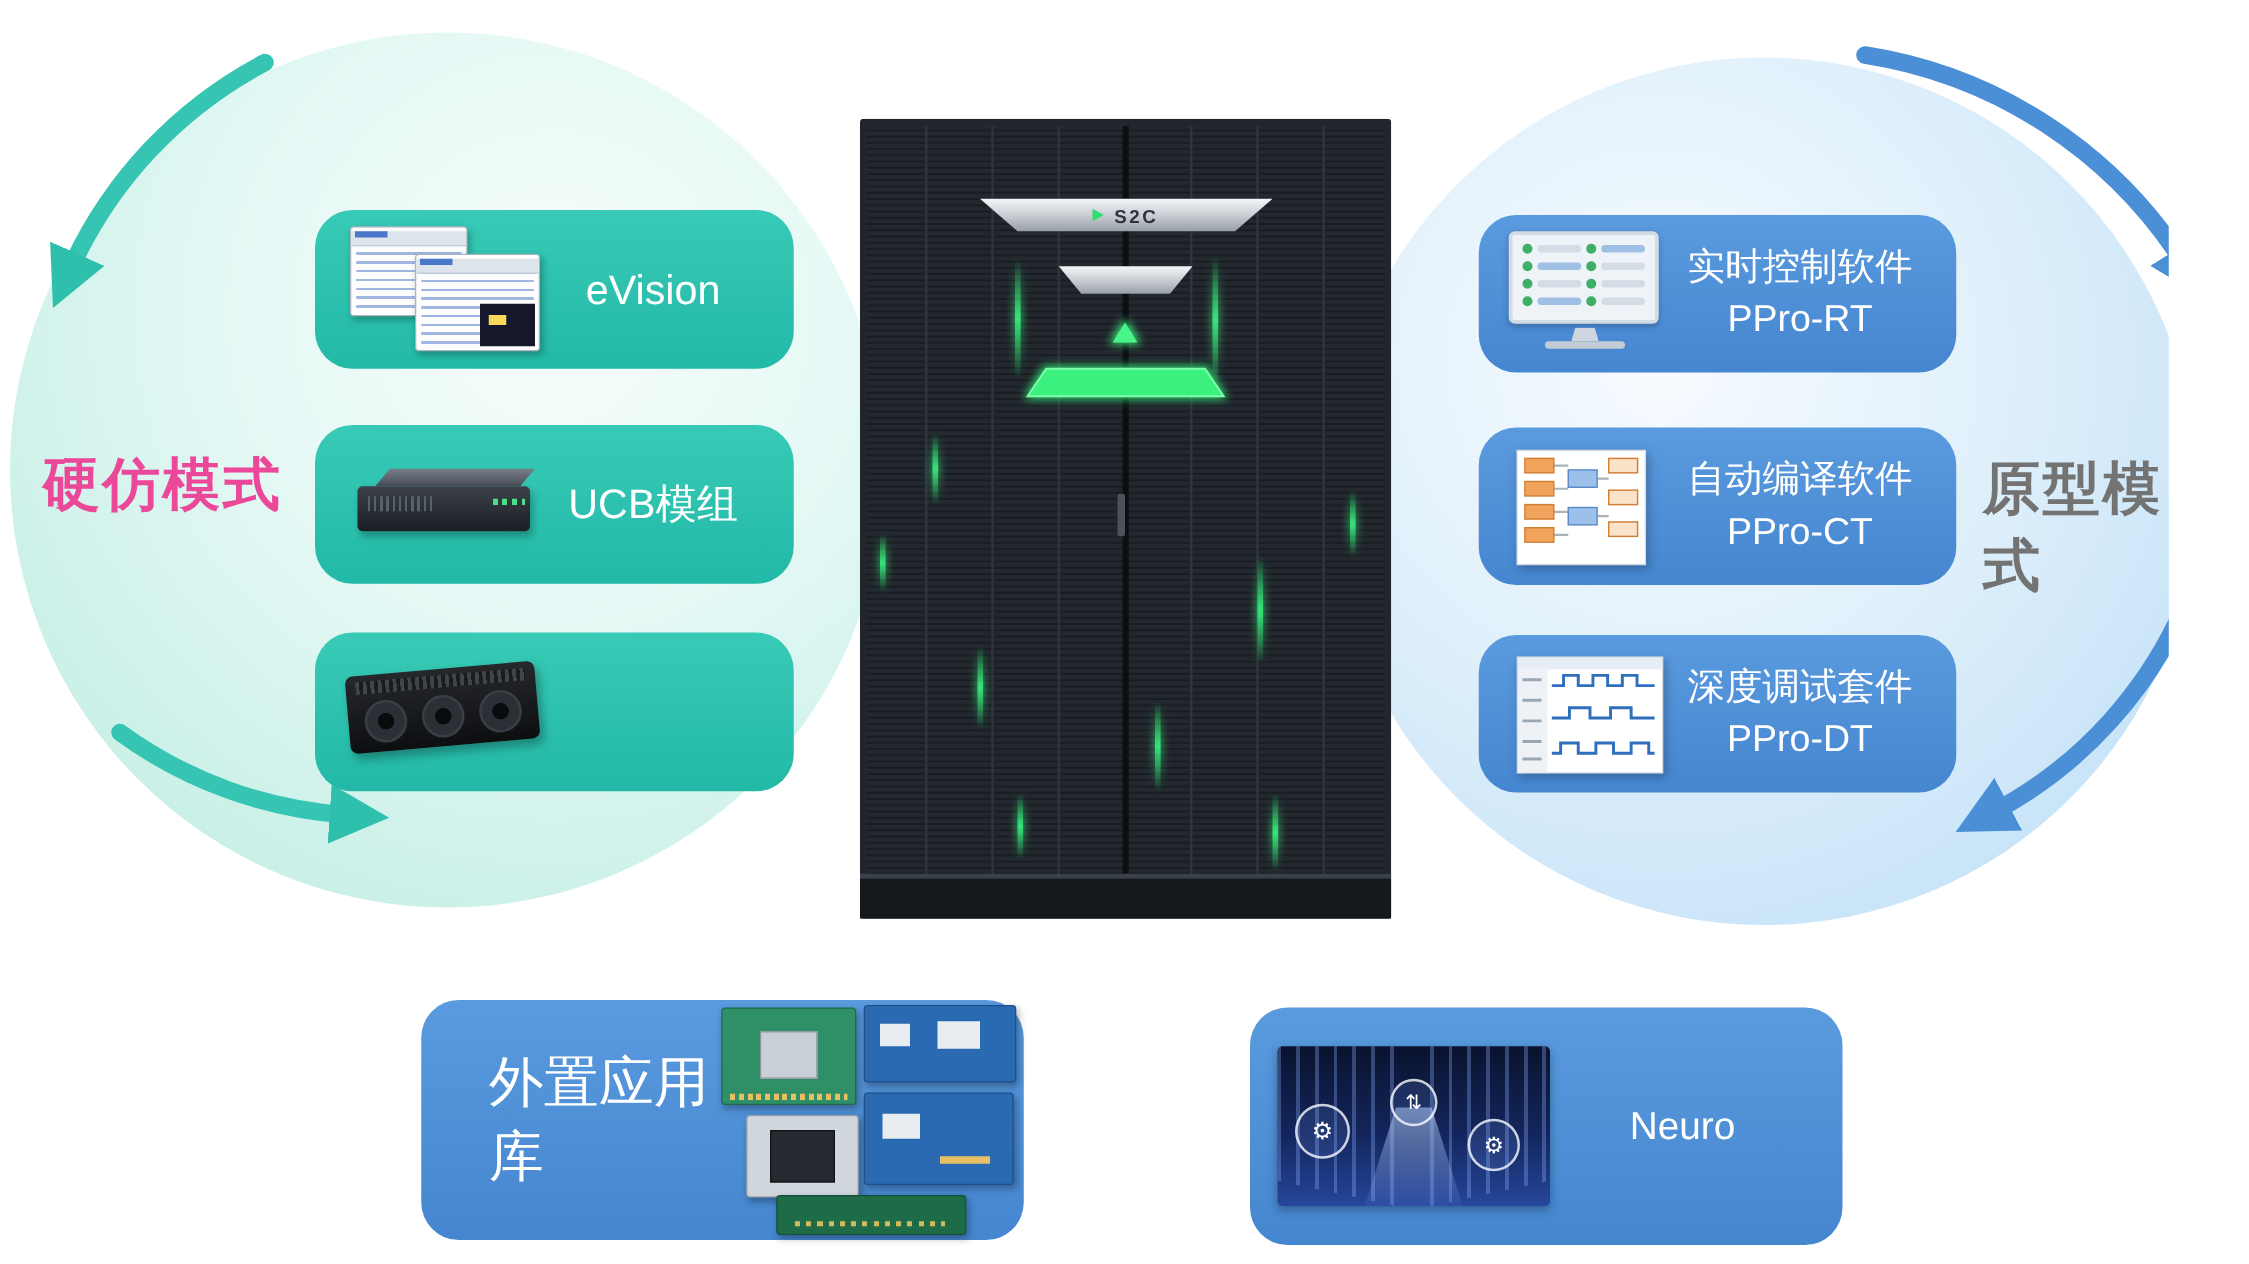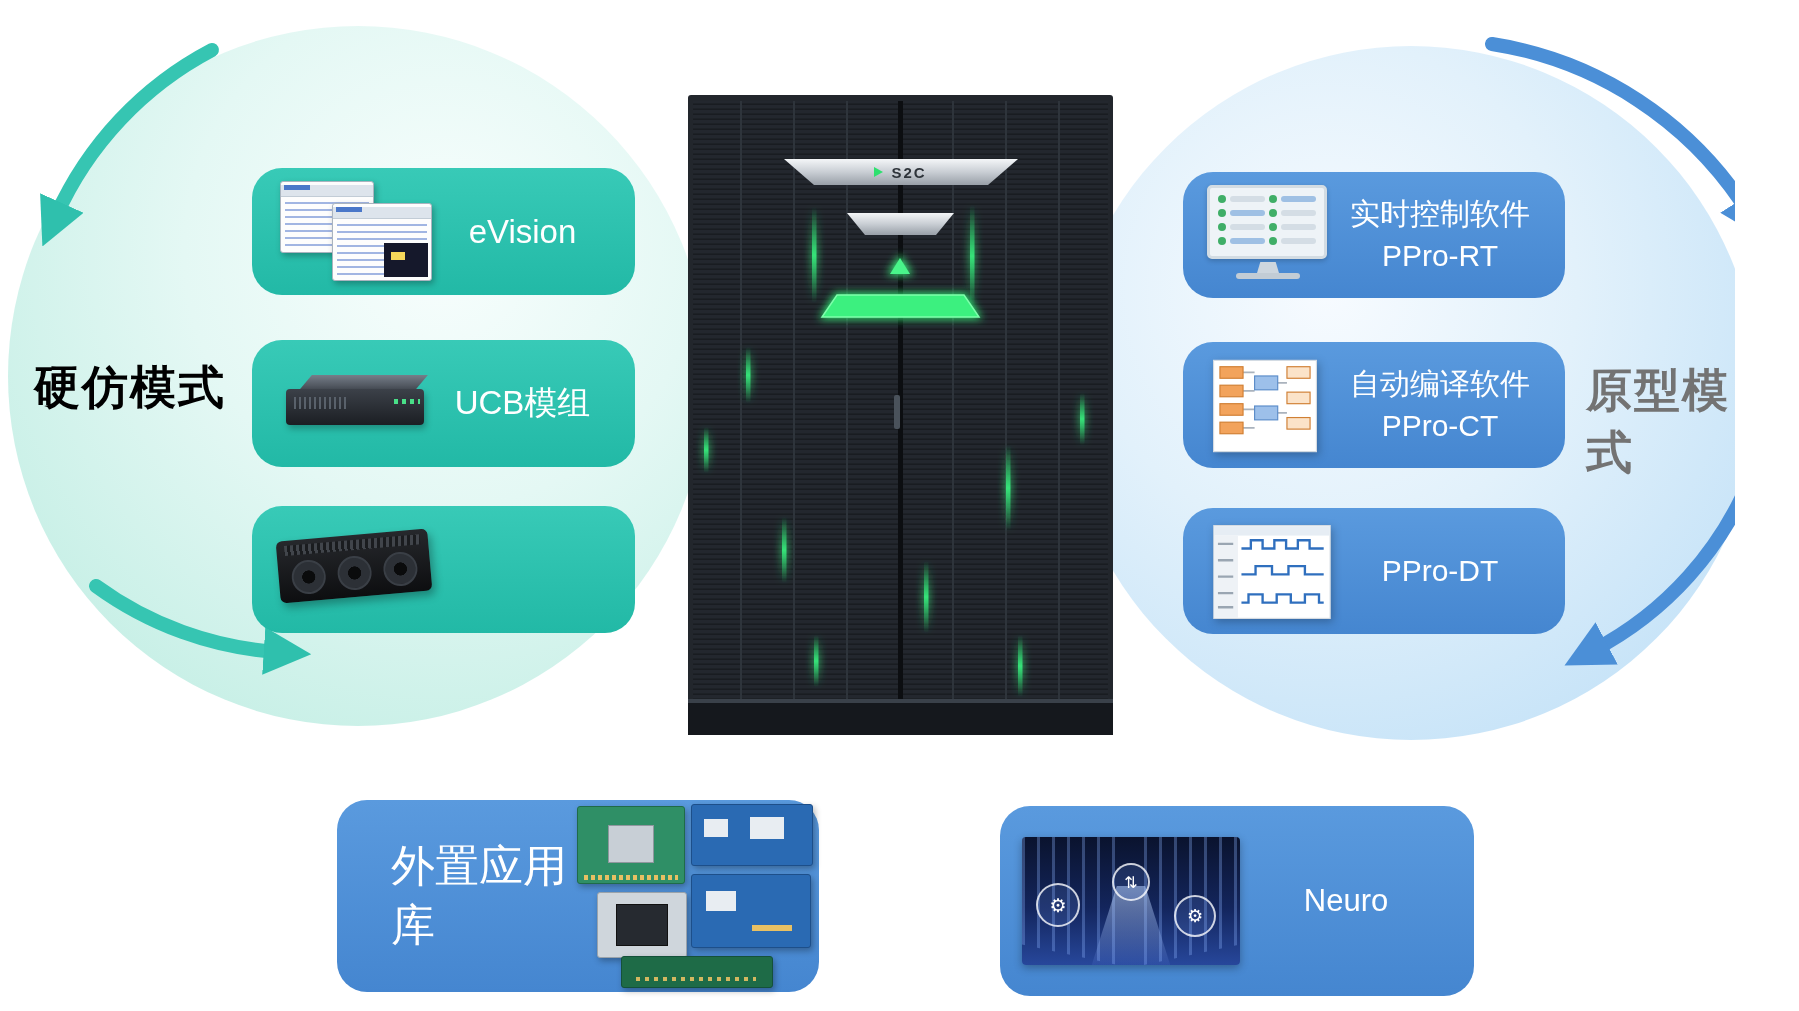--- a/index.html
+++ b/index.html
@@ -8,21 +8,21 @@
   
   .circle { position:absolute; border-radius:50%; }
   .circle.left  { left:8px;  top:26px; width:700px; height:700px;
     background: radial-gradient(circle at 62% 32%, #f8fefd 0%, #e4f8f4 40%, #c9f0e7 78%, #bceee3 100%); }
   .circle.right { left:1064px; top:46px; width:694px; height:694px;
     background: radial-gradient(circle at 38% 35%, #f7fbff 0%, #e2f1fb 40%, #c8e4f8 78%, #bedff6 100%); }
 
   .arrows { position:absolute; left:0; top:0; width:1799px; height:1011px; }
 
   .mode-label { position:absolute; font-size:46px; font-weight:bold; letter-spacing:2px; }
-  .mode-label.teal { left:34px;  top:357px; color:#000000;text-align:right; }
+  .mode-label.teal { left:34px;  top:357px; color:#ec4899;text-align:right; }
   .mode-label.blue { left:1586px; top:360px; color:#737373; }
 
   
   .card { position:absolute; border-radius:30px; display:flex; align-items:center; color:#fff; box-sizing:border-box; }
   .card.teal { left:252px; width:383px; height:127px; padding:0 24px;
     background:linear-gradient(180deg,#38cab7,#22b9a6);justify-content:space-between; }
   .c1{top:168px}.c2{top:340px}.c3{top:506px}
   .card.blue { left:1183px; width:382px; height:126px; padding:0 20px;
     background:linear-gradient(180deg,#5a9ade,#4586d0); }
   .r1{top:172px}.r2{top:342px}.r3{top:508px}
@@ -334,20 +334,21 @@
         <rect x="0.5" y="0.5" width="99" height="79" fill="#ffffff" stroke="#d5dbe2"></rect>
         <rect x="1" y="1" width="98" height="8" fill="#e6edf4"></rect>
         <rect x="1" y="9" width="20" height="70" fill="#eef2f6"></rect>
         <path d="M4,16 h13 M4,30 h13 M4,44 h13 M4,58 h13 M4,70 h13" stroke="#9aa6b2" stroke-width="2"></path>
         <path d="M24,20 h8 v-7 h10 v7 h10 v-7 h10 v7 h10 v-7 h10 v7 h12" fill="none" stroke="#2f6fbe" stroke-width="2"></path>
         <path d="M24,42 h12 v-7 h14 v7 h14 v-7 h14 v7 h16" fill="none" stroke="#2f6fbe" stroke-width="2"></path>
         <path d="M24,66 h6 v-7 h12 v7 h12 v-7 h12 v7 h12 v-7 h12 v7 h4" fill="none" stroke="#2f6fbe" stroke-width="2"></path>
       </svg>
     </div>
     <div class="card-lines">
+      <div>深度调试套件</div>
       <div>PPro-DT</div>
     </div>
   </div>
 
   <div class="card wide-left">
     <div class="lib-label">外置应用库</div>
     <div class="pcb-cluster">
       <div class="pcb pcb1">
           <div class="chip"></div>
         </div>

